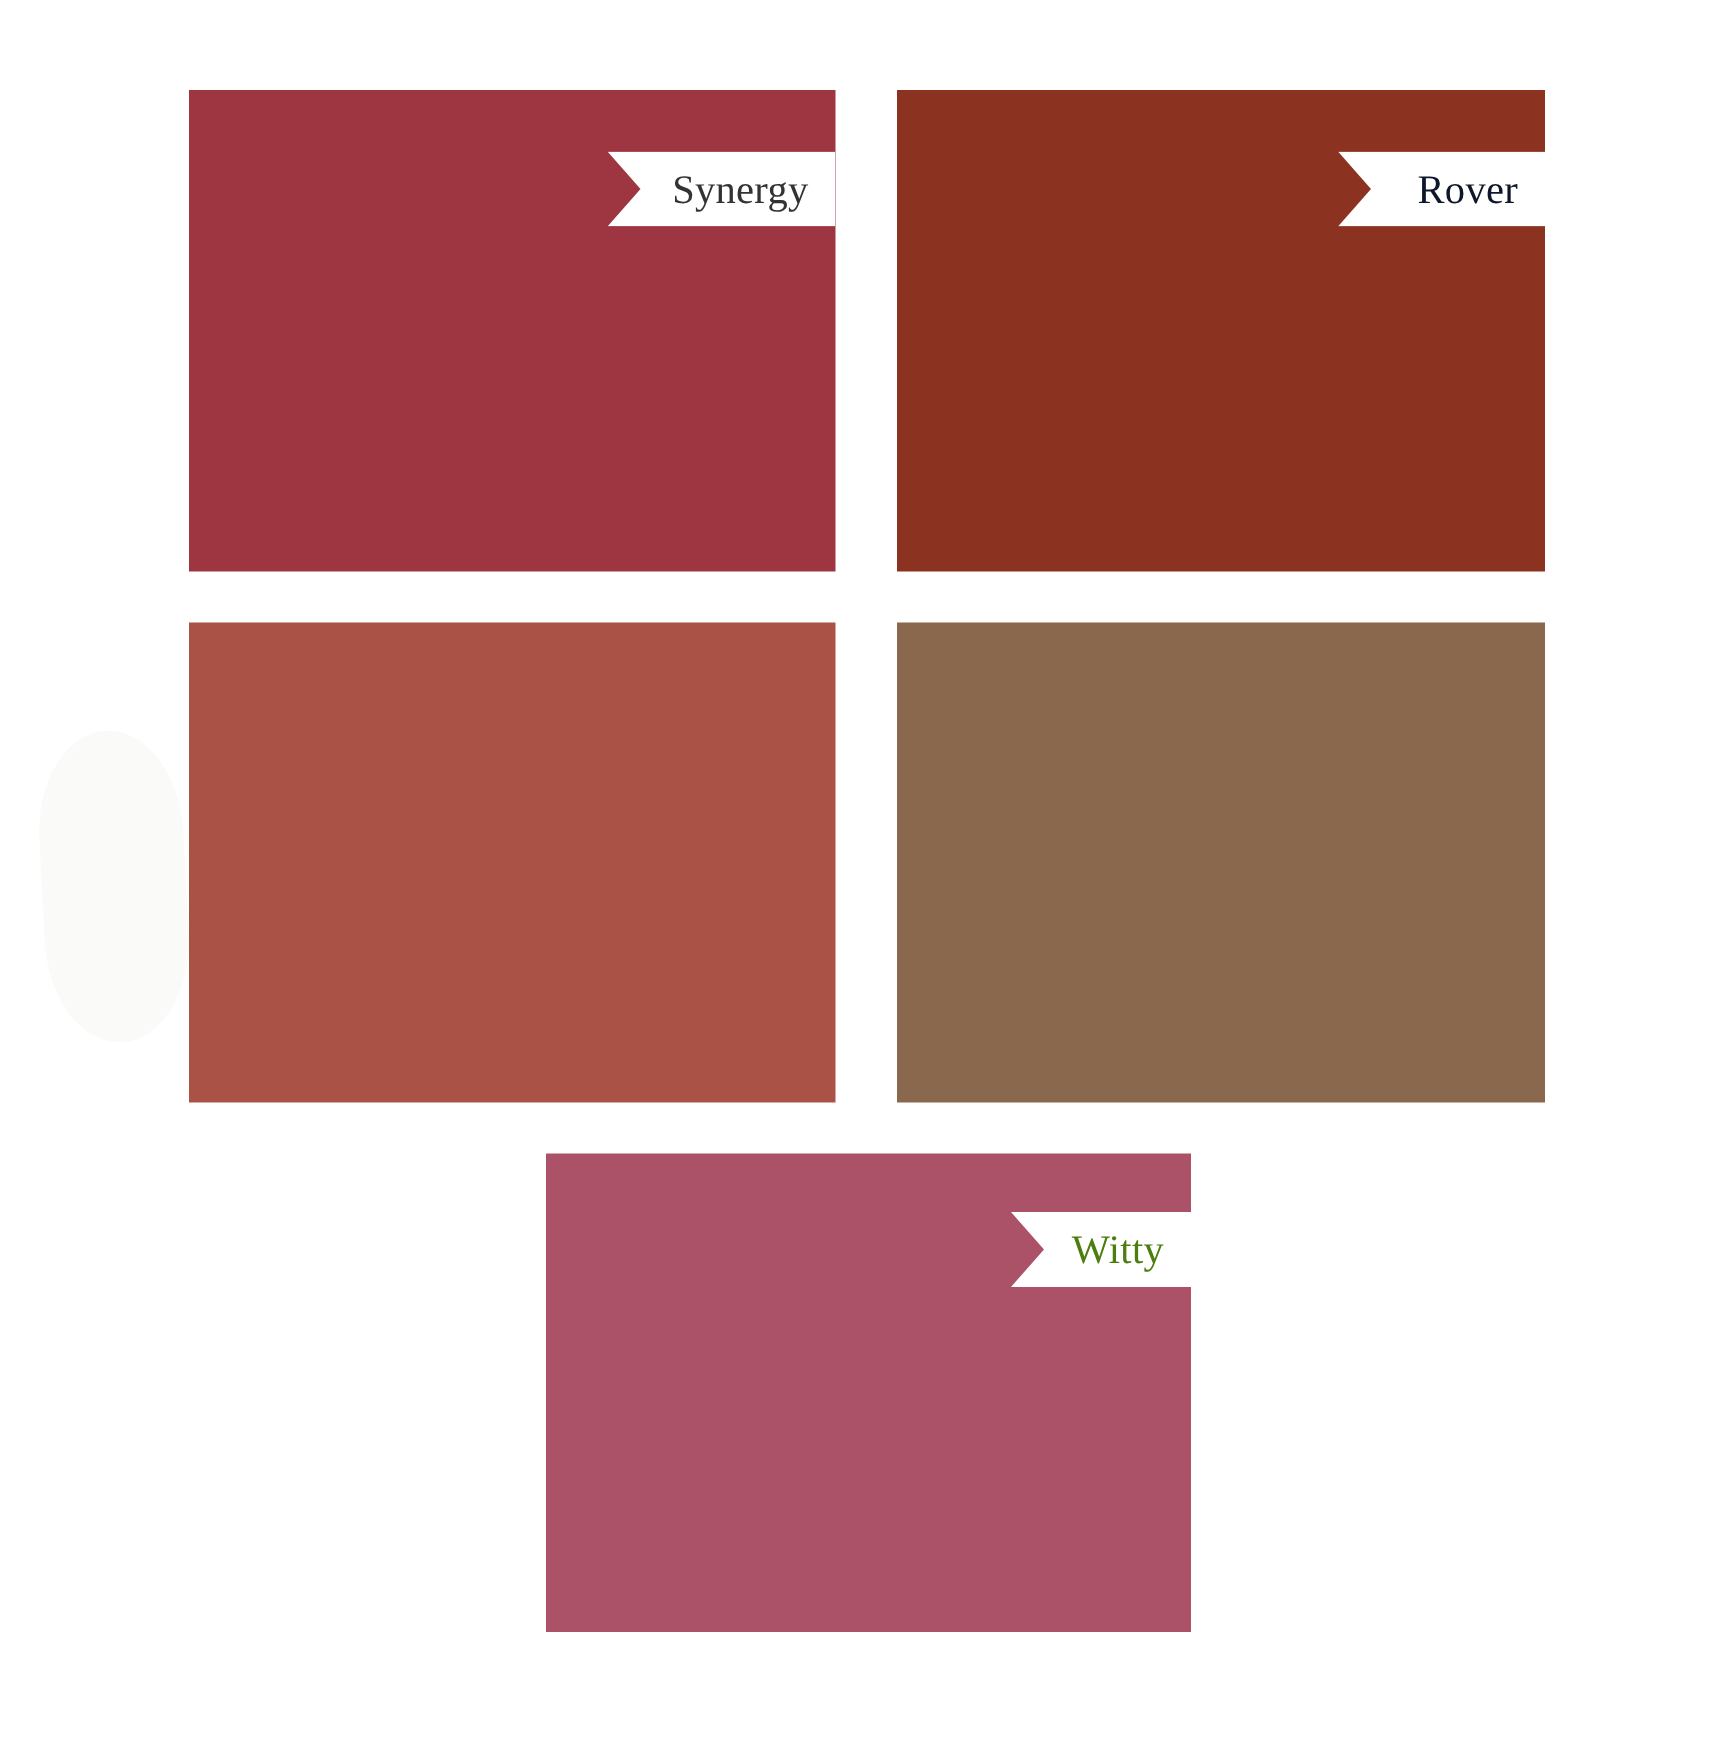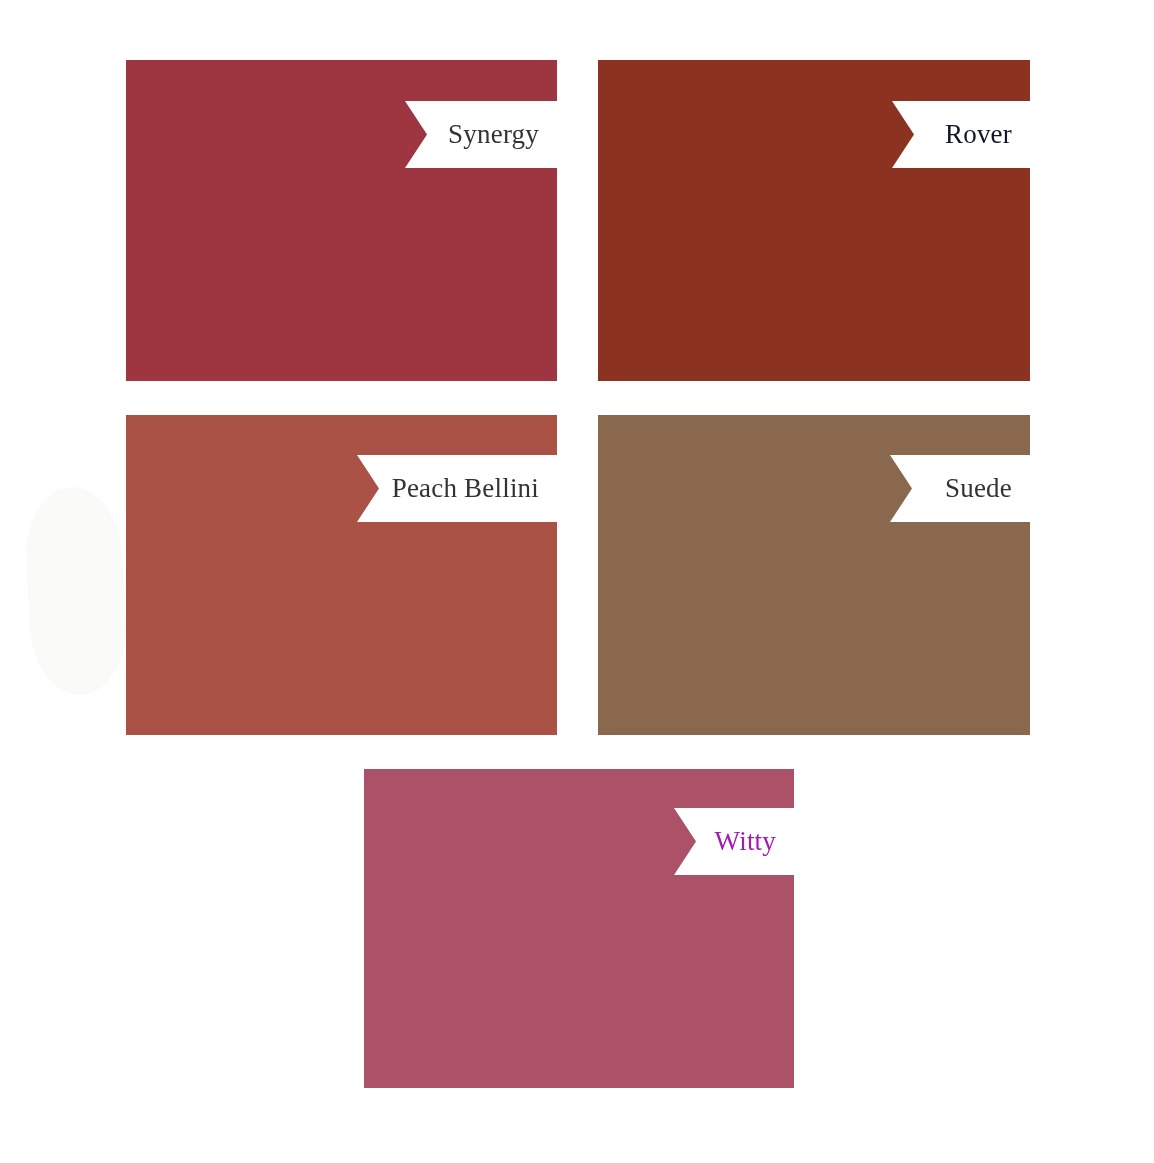--- a/index.html
+++ b/index.html
@@ -45,21 +45,21 @@
     position: absolute;
     left: 0;
     top: 0;
     width: 100%;
     height: 100%;
   }
 
   
   .ribbon {
     position: absolute;
-    height: 67px;
+    height: 50px;
     background: #ffffff;
     display: flex;
     align-items: center;
     justify-content: flex-end;
     padding-right: 18px;
     box-sizing: border-box;
     -webkit-clip-path: polygon(0 0, 100% 0, 100% 100%, 0 100%, 22px 50%);
     clip-path: polygon(0 0, 100% 0, 100% 100%, 0 100%, 22px 50%);
   }
 
@@ -86,28 +86,22 @@
     </div>
     <div class="swatch" style="left: 598px; top: 60px; width: 432px; height: 321px;">
       <div class="swatch-fill" style="background: rgb(139, 51, 32);"></div>
     </div>
     <div class="ribbon" style="left: 892px; top: 101px; width: 138px; background: rgb(255, 255, 255);">
       <span class="ribbon-label" style="color: #0f172a;">Rover</span>
     </div>
     <div class="swatch" style="left: 126px; top: 415px; width: 431px; height: 320px;">
       <div class="swatch-fill" style="background: rgb(171, 82, 71);"></div>
     </div>
-    <div class="ribbon" style="left: 357px; top: 455px; width: 200px; background: rgb(255, 255, 255);">
-      <span class="ribbon-label" style="color: rgb(51, 51, 51);">Peach Bellini</span>
-    </div>
     <div class="swatch" style="left: 598px; top: 415px; width: 432px; height: 320px;">
       <div class="swatch-fill" style="background: rgb(138, 104, 77);"></div>
-    </div>
-    <div class="ribbon" style="left: 890px; top: 455px; width: 140px; background: rgb(255, 255, 255);">
-      <span class="ribbon-label" style="color: rgb(51, 51, 51);">Suede</span>
     </div>
     <div class="swatch" style="left: 364px; top: 769px; width: 430px; height: 319px;">
       <div class="swatch-fill" style="background: rgb(171, 82, 104);"></div>
     </div>
     <div class="ribbon" style="left: 674px; top: 808px; width: 120px; background: rgb(255, 255, 255);">
-      <span class="ribbon-label" style="color: #a21caf;">Witty</span>
+      <span class="ribbon-label" style="color: #4d7c0f;">Witty</span>
     </div>
   </div>
 
 </body></html>

